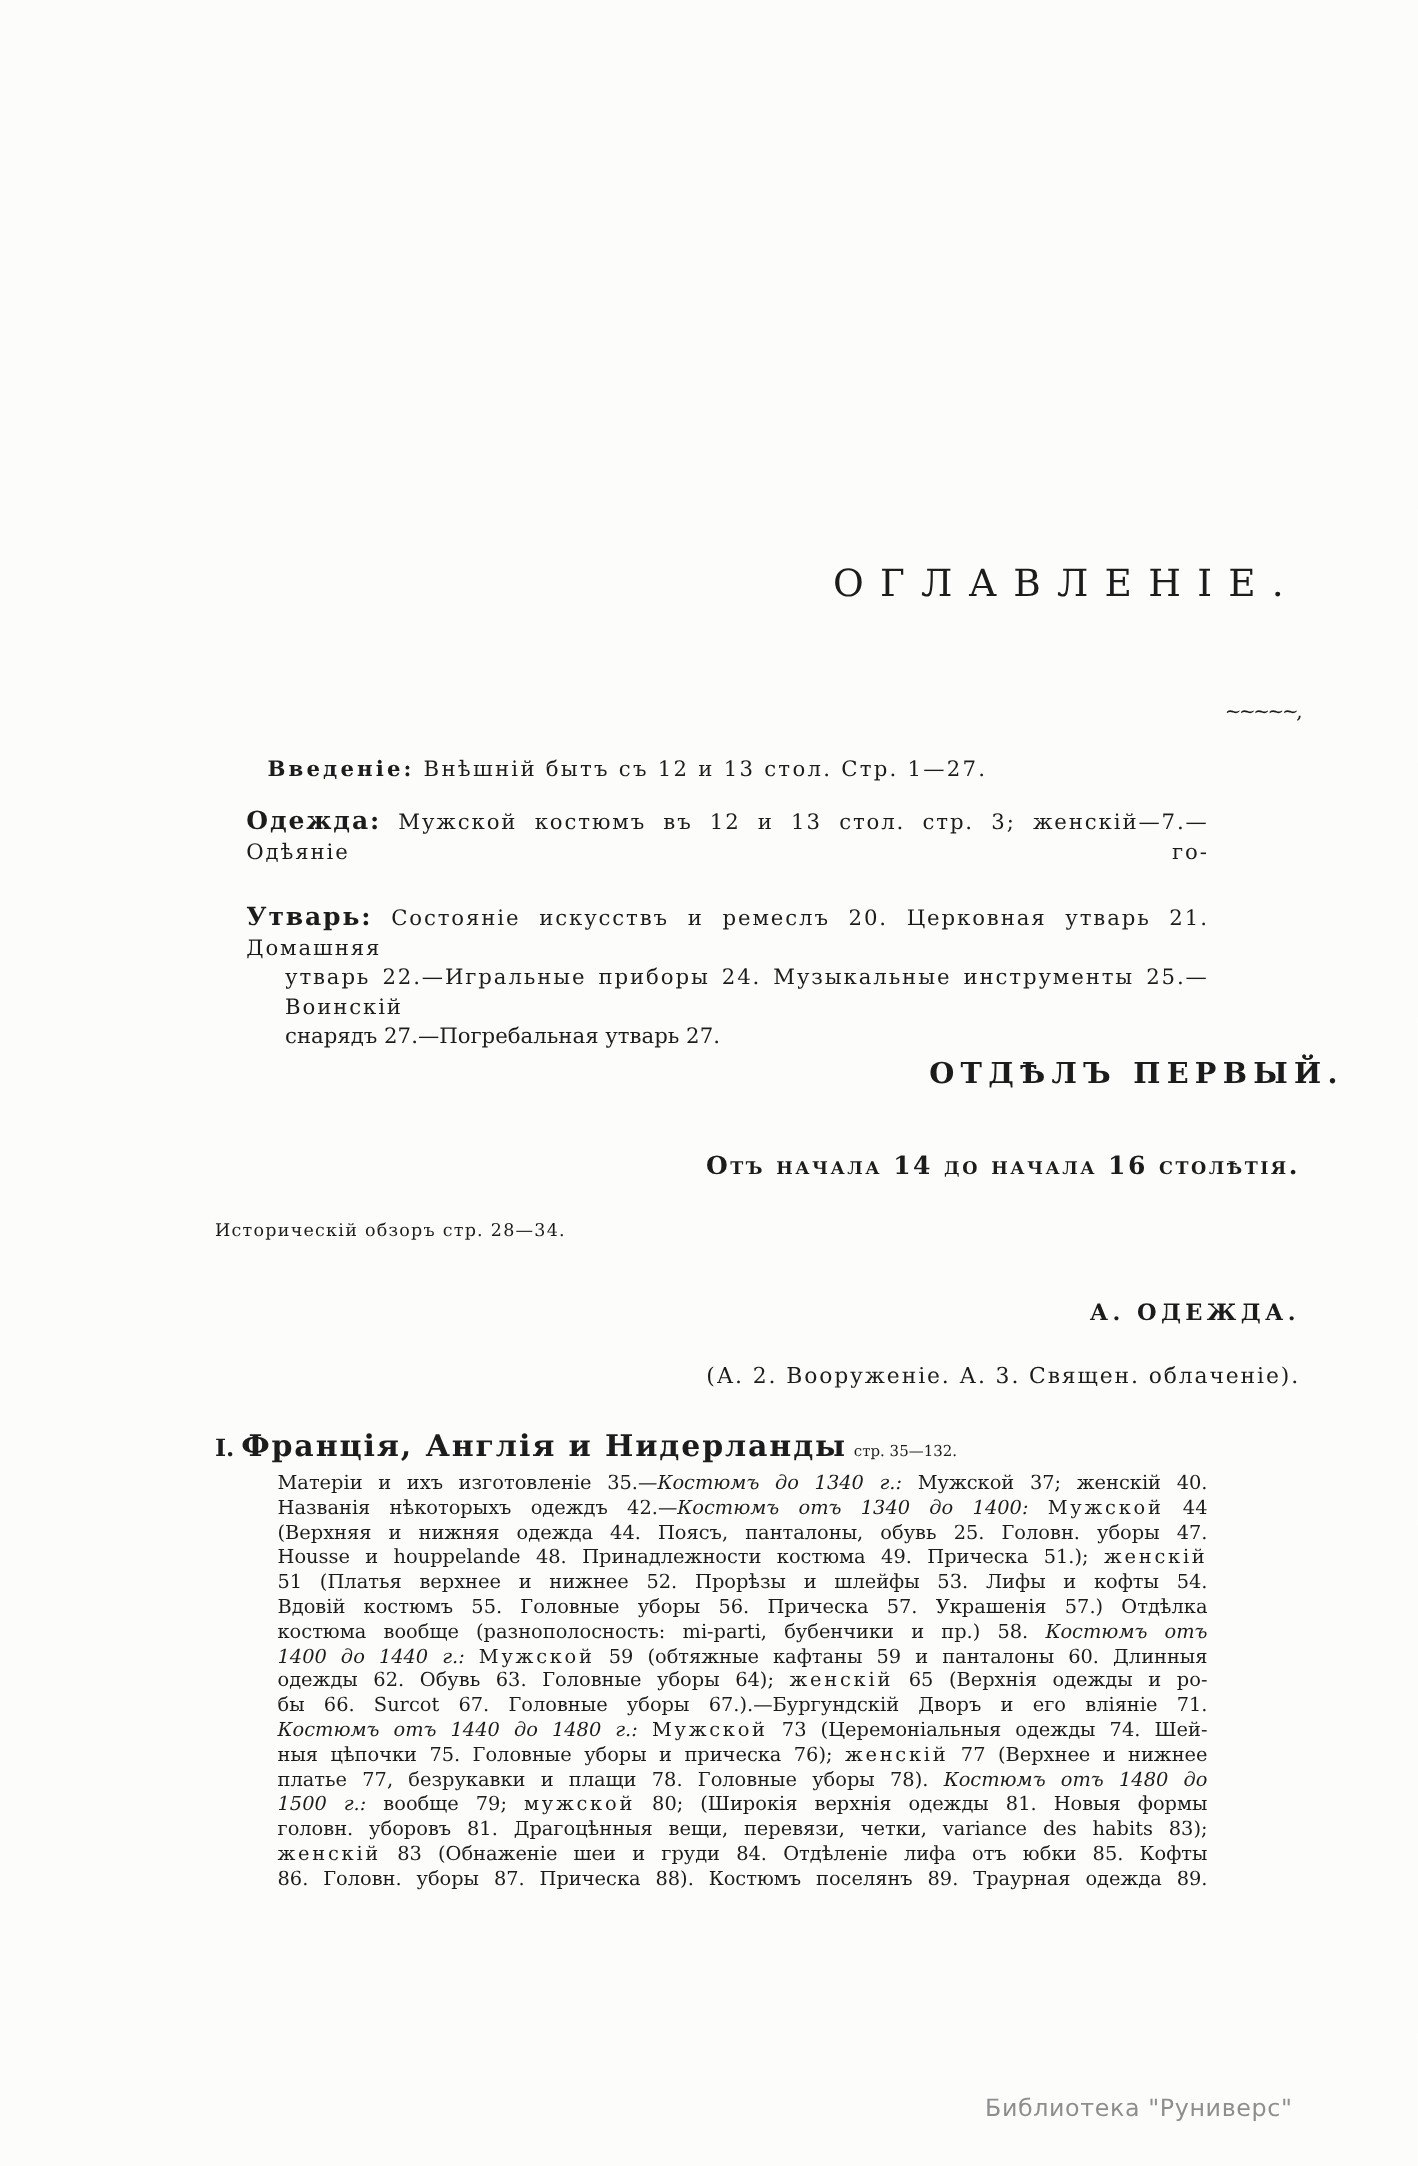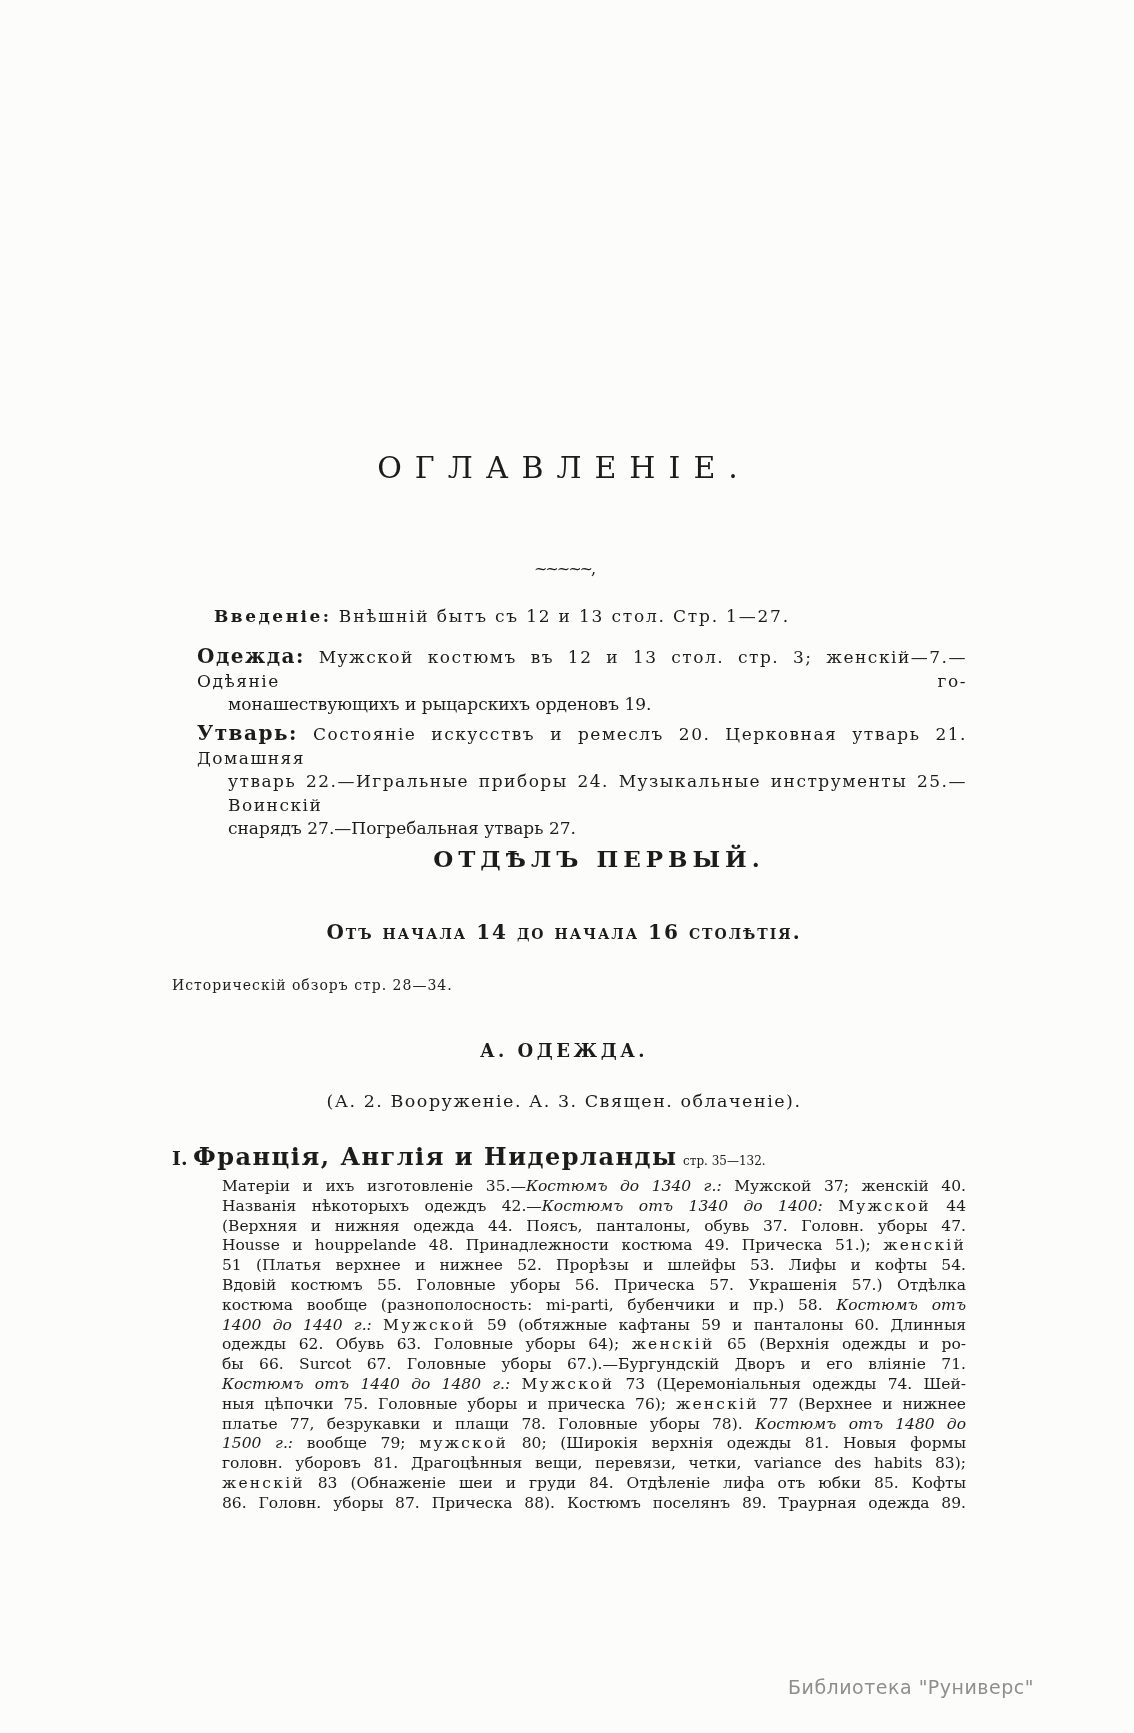--- a/index.html
+++ b/index.html
@@ -9,21 +9,21 @@
   }
   html,body{margin:0;padding:0;background:#ffffff;}
   .page{
     position:relative;
     width:1134px;height:1733px;
     background:var(--paper);
     color:var(--ink);
     font-family:"DejaVu Serif", serif;
     overflow:hidden;
   }
-  .center{position:absolute;left:0;width:1040px;text-align:center;margin-left:44px;}
+  .center{position:absolute;left:0;width:1040px;text-align:right;}
   .title{top:450px;font-size:30px;letter-spacing:13px;}
   .ornament{top:559px;font-size:16px;letter-spacing:-2px;}
   .intro{position:absolute;left:214px;top:606px;font-size:17px;letter-spacing:1.8px;white-space:nowrap;}
   .intro-label{font-weight:bold;letter-spacing:2.5px;}
   .entry{position:absolute;left:197px;width:770px;font-size:17px;line-height:23.5px;}
   .entry-odezhda{top:645px;}
   .entry-utvar{top:722px;}
   .entry-label{font-weight:bold;font-size:20px;letter-spacing:1.5px;}
   .eline.ind{padding-left:31px;}
   .eline.j{text-align:justify;text-align-last:justify;}
@@ -59,21 +59,20 @@
   <div class="intro">
     <span class="intro-label">Введеніе:</span>
     <span class="intro-text">Внѣшній бытъ съ 12 и 13 стол. Стр. 1—27.</span>
   </div>
 
   <div class="entry entry-odezhda">
     <div class="eline j sp1">
       <span class="entry-label">Одежда:</span>
       <span>Мужской костюмъ въ 12 и 13 стол. стр. 3; женскій—7.—Одѣяніе го-</span>
     </div>
-    <div class="eline ind">монашествующихъ и рыцарскихъ орденовъ 19.</div>
   </div>
 
   <div class="entry entry-utvar">
     <div class="eline j sp1">
       <span class="entry-label">Утварь:</span>
       <span>Состояніе искусствъ и ремеслъ 20. Церковная утварь 21. Домашняя</span>
     </div>
     <div class="eline j sp1 ind">утварь 22.—Игральные приборы 24. Музыкальные инструменты 25.—Воинскій</div>
     <div class="eline ind">снарядъ 27.—Погребальная утварь 27.</div>
   </div>
@@ -90,21 +89,21 @@
 
   <div class="chapter">
     <span class="ch-num">I.</span>
     <span class="ch-name">Франція, Англія и Нидерланды</span>
     <span class="ch-pages">стр. 35—132.</span>
   </div>
 
   <div class="toc">
     <div class="toc-line"><span>Матеріи и ихъ изготовленіе 35.—</span><span class="it">Костюмъ до 1340 г.:</span><span> Мужской 37; женскій 40.</span></div>
     <div class="toc-line"><span>Названія нѣкоторыхъ одеждъ 42.—</span><span class="it">Костюмъ отъ 1340 до 1400:</span><span> </span><span class="sp">Мужской</span><span> 44</span></div>
-    <div class="toc-line"><span>(Верхняя и нижняя одежда 44. Поясъ, панталоны, обувь 37. Головн. уборы 47.</span></div>
+    <div class="toc-line"><span>(Верхняя и нижняя одежда 44. Поясъ, панталоны, обувь 25. Головн. уборы 47.</span></div>
     <div class="toc-line"><span>Housse и houppelande 48. Принадлежности костюма 49. Прическа 51.); </span><span class="sp">женскій</span></div>
     <div class="toc-line"><span>51 (Платья верхнее и нижнее 52. Прорѣзы и шлейфы 53. Лифы и кофты 54.</span></div>
     <div class="toc-line"><span>Вдовій костюмъ 55. Головные уборы 56. Прическа 57. Украшенія 57.) Отдѣлка</span></div>
     <div class="toc-line"><span>костюма вообще (разнополосность: mi-parti, бубенчики и пр.) 58. </span><span class="it">Костюмъ отъ</span></div>
     <div class="toc-line"><span class="it">1400 до 1440 г.:</span><span> </span><span class="sp">Мужской</span><span> 59 (обтяжные кафтаны 59 и панталоны 60. Длинныя</span></div>
     <div class="toc-line"><span>одежды 62. Обувь 63. Головные уборы 64); </span><span class="sp">женскій</span><span> 65 (Верхнія одежды и ро-</span></div>
     <div class="toc-line"><span>бы 66. Surcot 67. Головные уборы 67.).—Бургундскій Дворъ и его вліяніе 71.</span></div>
     <div class="toc-line"><span class="it">Костюмъ отъ 1440 до 1480 г.:</span><span> </span><span class="sp">Мужской</span><span> 73 (Церемоніальныя одежды 74. Шей-</span></div>
     <div class="toc-line"><span>ныя цѣпочки 75. Головные уборы и прическа 76); </span><span class="sp">женскій</span><span> 77 (Верхнее и нижнее</span></div>
     <div class="toc-line"><span>платье 77, безрукавки и плащи 78. Головные уборы 78). </span><span class="it">Костюмъ отъ 1480 до</span></div>

